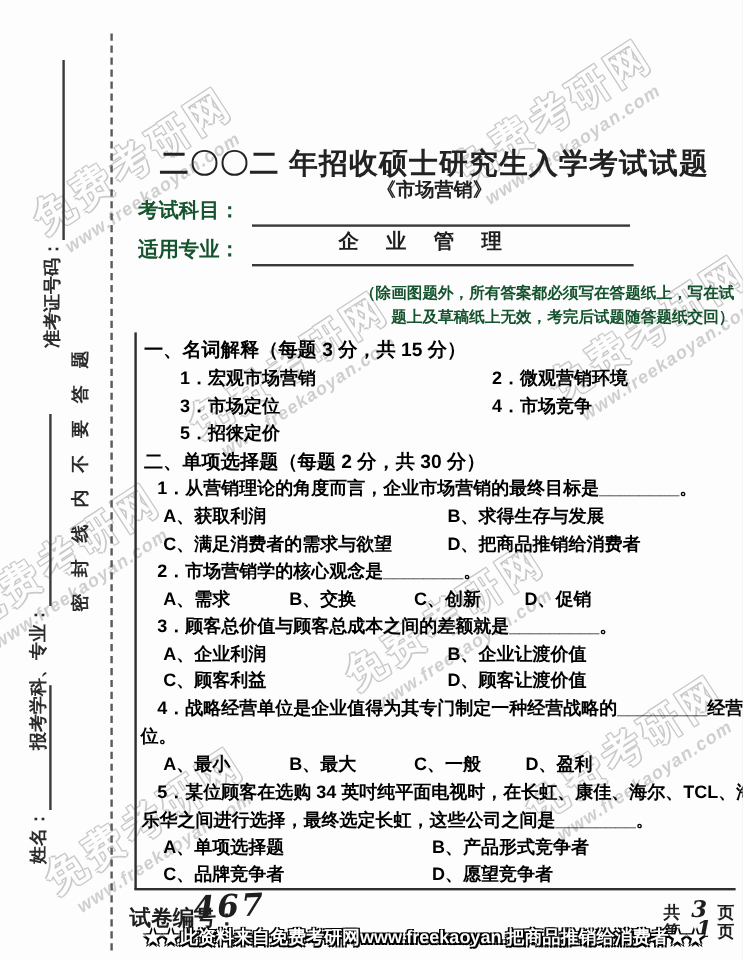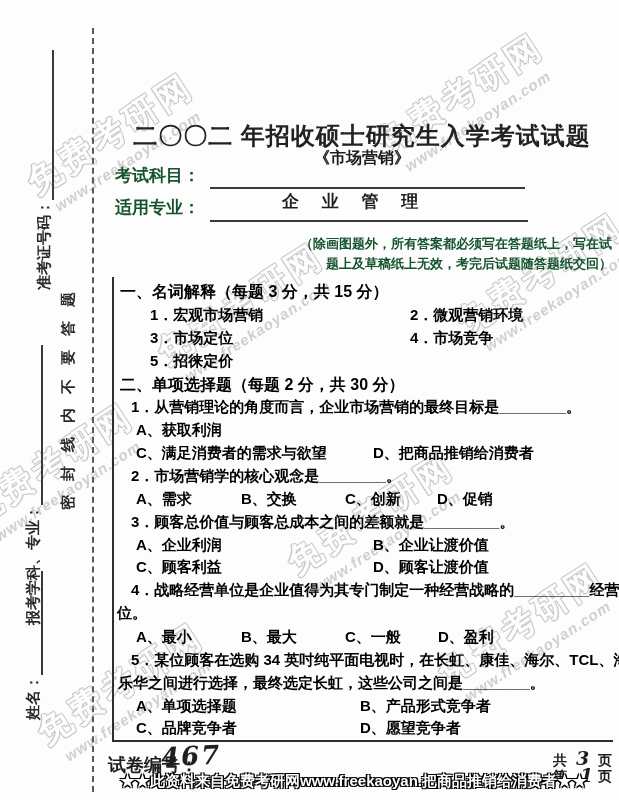--- a/index.html
+++ b/index.html
@@ -137,20 +137,21 @@
   <div class="row" style="left:150px; top:306px;">1．宏观市场营销</div>
   <div class="row" style="left:410px; top:306px;">2．微观营销环境</div>
   <div class="row" style="left:150px; top:329px;">3．市场定位</div>
   <div class="row" style="left:410px; top:329px;">4．市场竞争</div>
   <div class="row" style="left:150px; top:352px;">5．招徕定价</div>
 
   <div class="row sec-title" style="left:120px; top:375px;">二、单项选择题（每题 2 分，共 30 分）</div>
 
   <div class="row" style="left:131px; top:398px;">1．从营销理论的角度而言，企业市场营销的最终目标是________。</div>
   <div class="row" style="left:136px; top:421px;">A、获取利润</div>
+  <div class="row" style="left:373px; top:421px;">B、求得生存与发展</div>
   <div class="row" style="left:136px; top:444px;">C、满足消费者的需求与欲望</div>
   <div class="row" style="left:373px; top:444px;">D、把商品推销给消费者</div>
 
   <div class="row" style="left:131px; top:467px;">2．市场营销学的核心观念是________。</div>
   <div class="row" style="left:136px; top:490px;">A、需求</div>
   <div class="row" style="left:241px; top:490px;">B、交换</div>
   <div class="row" style="left:345px; top:490px;">C、创新</div>
   <div class="row" style="left:437px; top:490px;">D、促销</div>
 
   <div class="row" style="left:131px; top:513px;">3．顾客总价值与顾客总成本之间的差额就是_________。</div>

